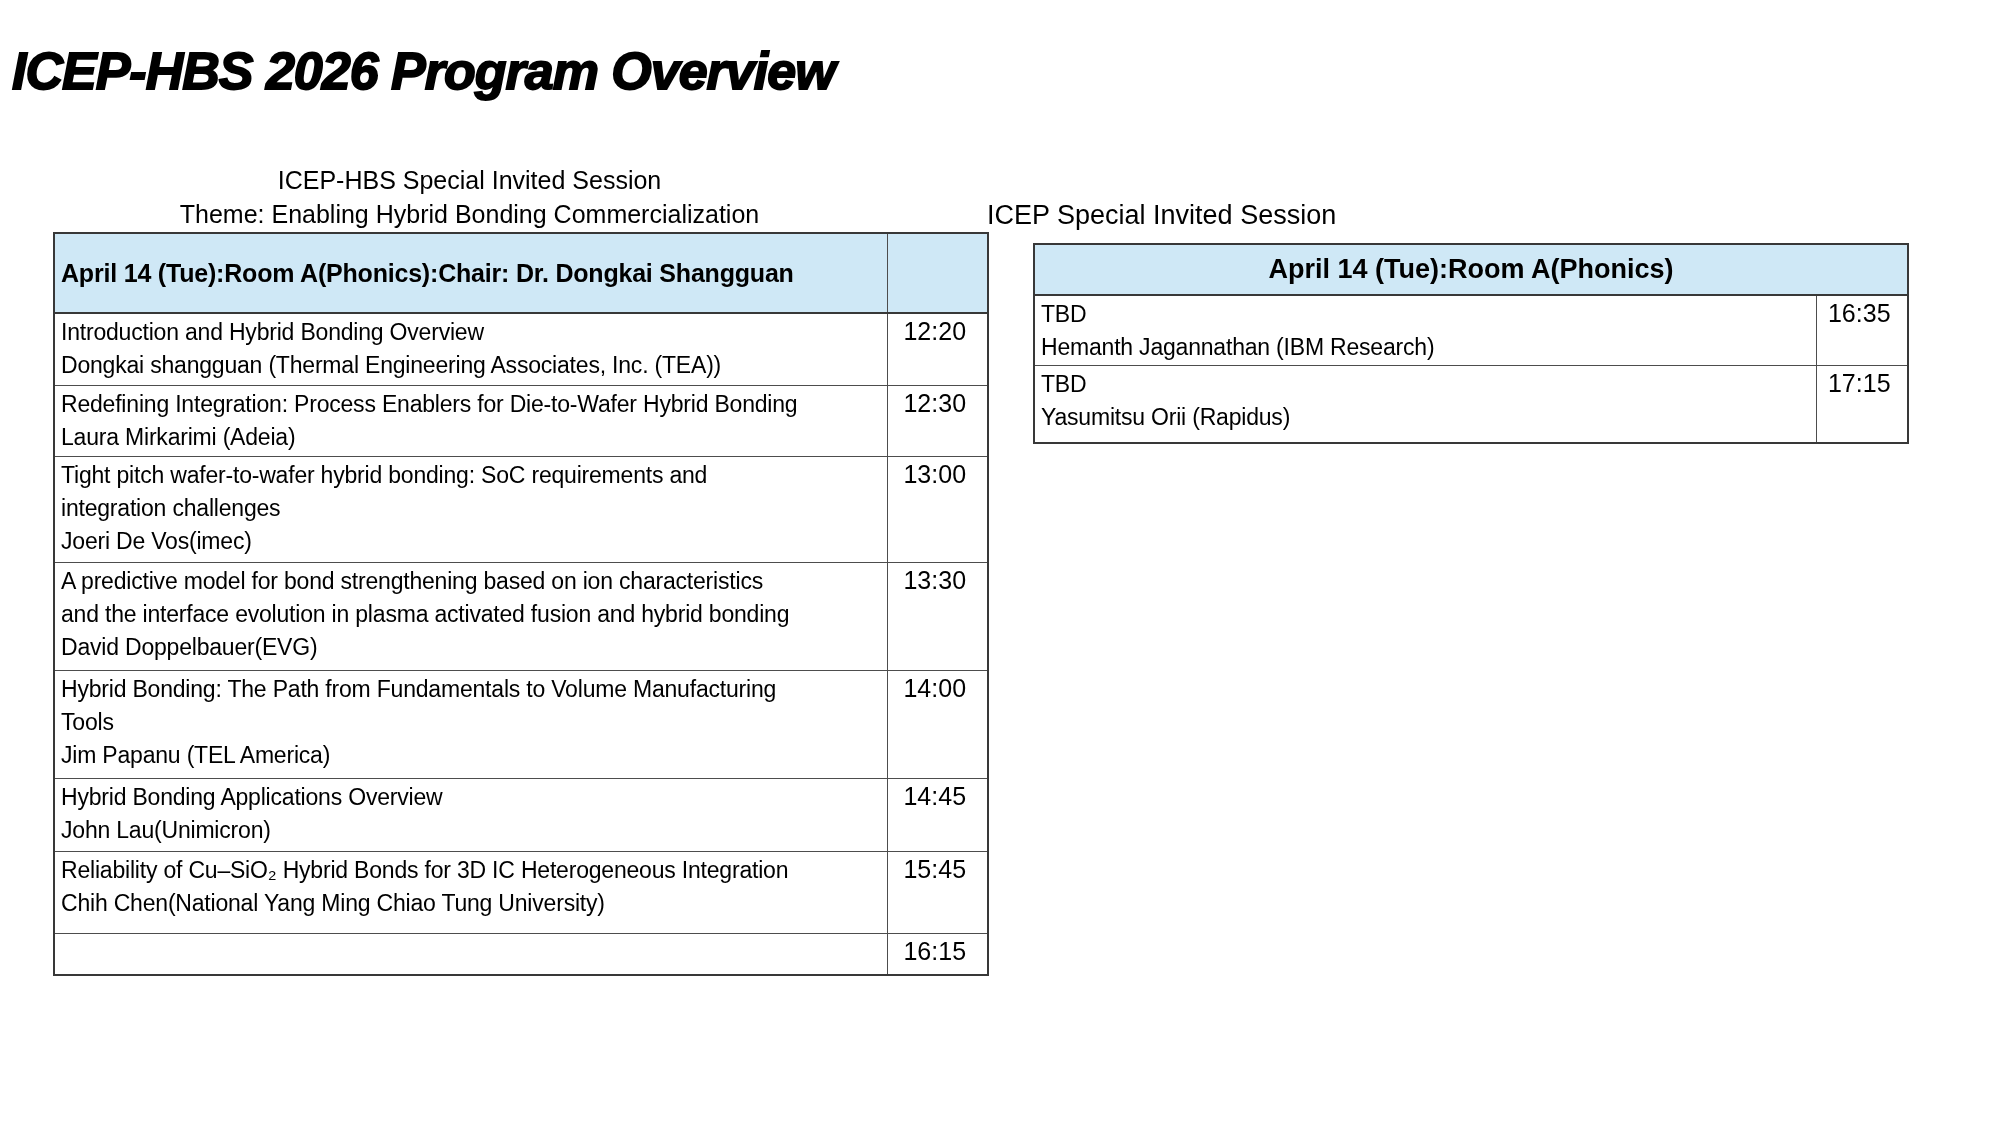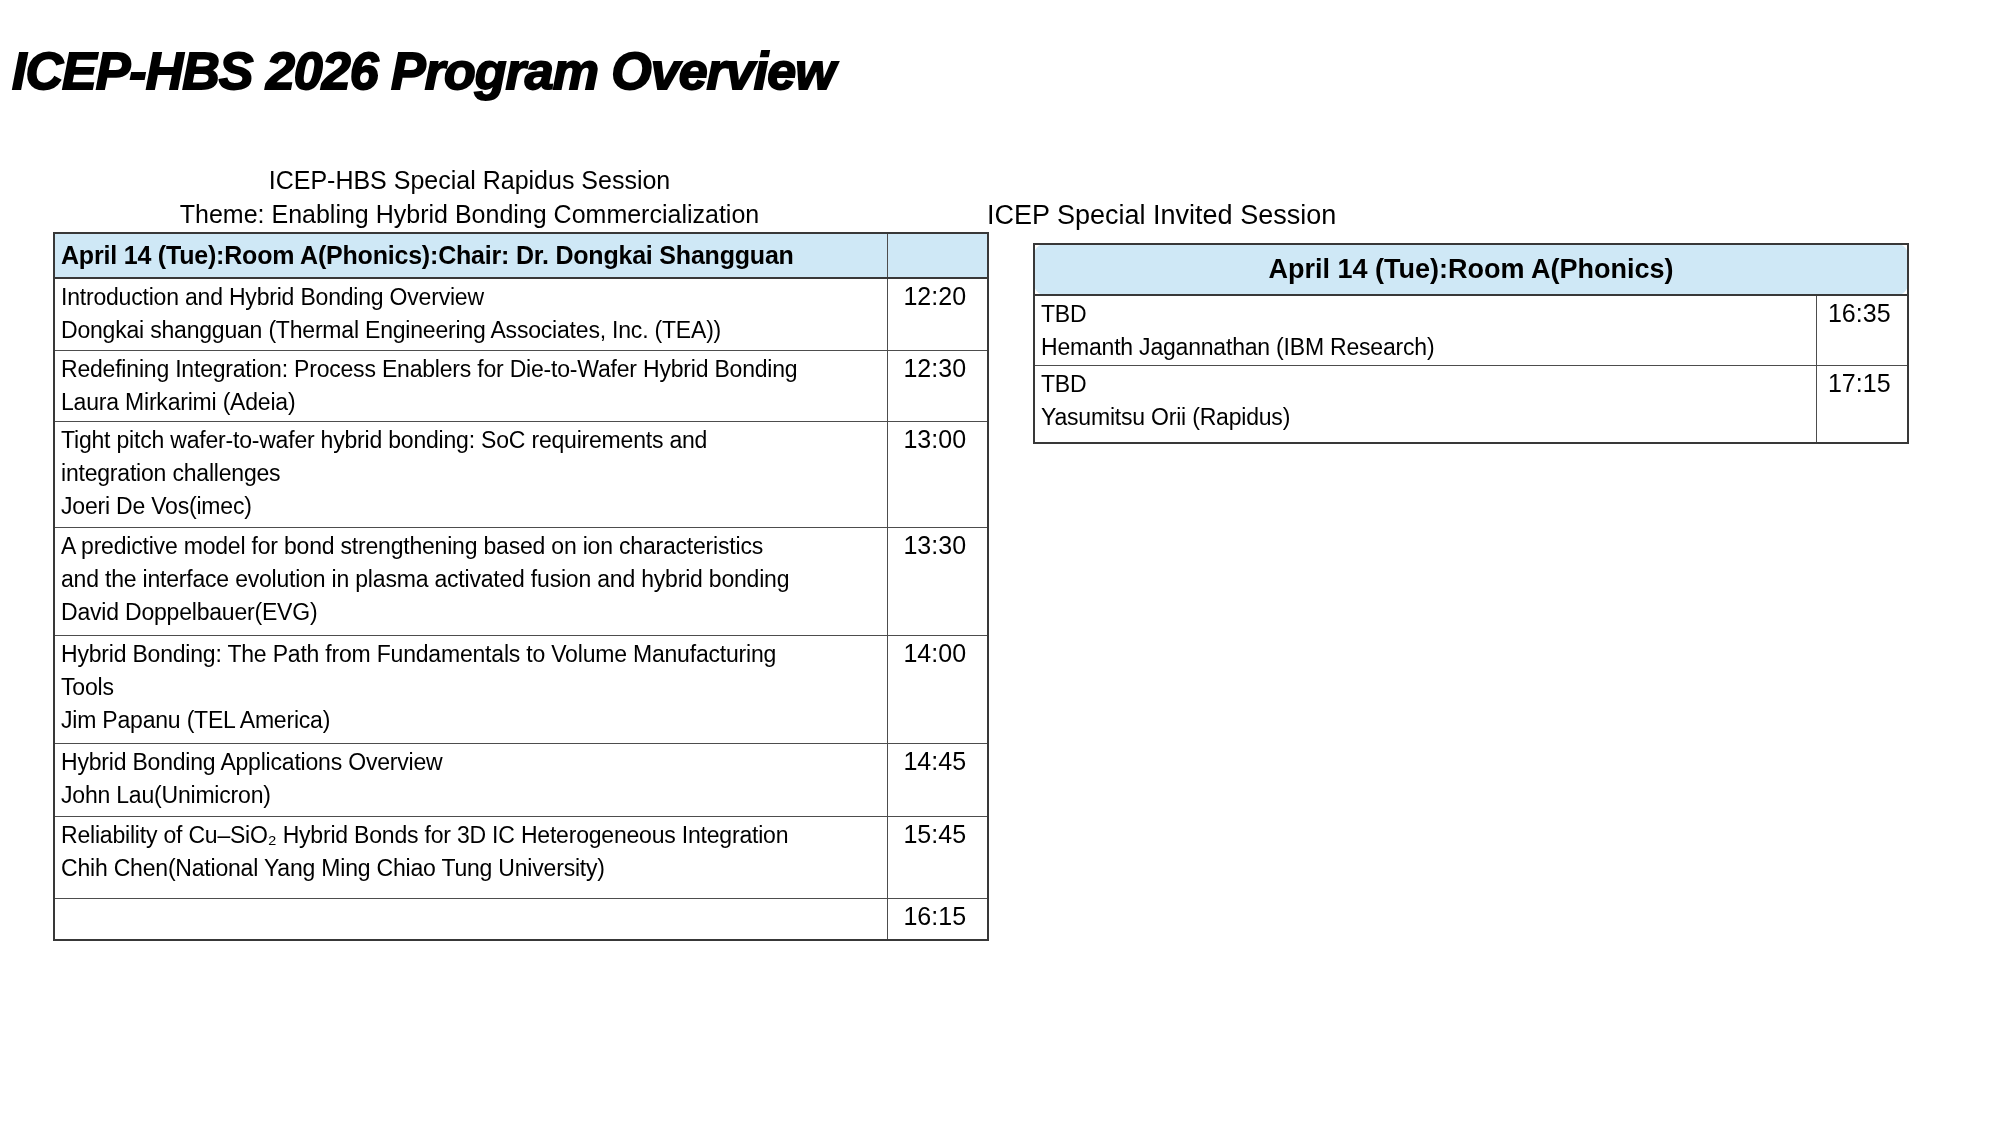--- a/index.html
+++ b/index.html
@@ -16,41 +16,41 @@
   .left-caption{left:53px;top:163px;width:833px;text-align:center;}
   .right-caption{left:987px;top:198px;font-size:27px;}
   table.sched{
     position:absolute;border-collapse:collapse;table-layout:fixed;background:#fff;
     border:2px solid #383838;
   }
   .left-table{left:53px;top:232px;width:934px;}
   .right-table{left:1033px;top:243px;width:874px;}
   .sched th,.sched td{border:1px solid #4d4d4d;padding:0;}
   .sched thead th{border-bottom:2px solid #383838;font-weight:bold;}
-  .left-table thead tr{height:45px;}
+  .left-table thead tr{height:80px;}
   .left-table thead th.title-head{font-size:25px;text-align:left;padding-left:6px;letter-spacing:-0.2px;}
   .right-table thead tr{height:51px;}
-  .right-table thead th{font-size:27px;text-align:center;border-radius:11px;}
+  .right-table thead th{font-size:27px;text-align:center;}
   td.title-cell{
     font-size:23px;line-height:33px;white-space:pre-line;vertical-align:top;
     padding:2px 4px 0 6px;letter-spacing:-0.2px;overflow:hidden;
   }
   td.time-cell{
     font-size:25px;vertical-align:top;text-align:center;padding:3px 5px 0 0;
   }
 </style>
 </head>
 <body>
 
 <div class="canvas">
 
   <div class="page-title">ICEP-HBS 2026 Program Overview</div>
 
   <div class="caption left-caption">
-    <div>ICEP-HBS Special Rapidus Session</div>
+    <div>ICEP-HBS Special Invited Session</div>
     <div>Theme: Enabling Hybrid Bonding Commercialization</div>
   </div>
 
   <table class="sched left-table">
     <colgroup>
         <col style="width:833px">
         <col style="width:101px">
       </colgroup>
     <thead>
       <tr>

